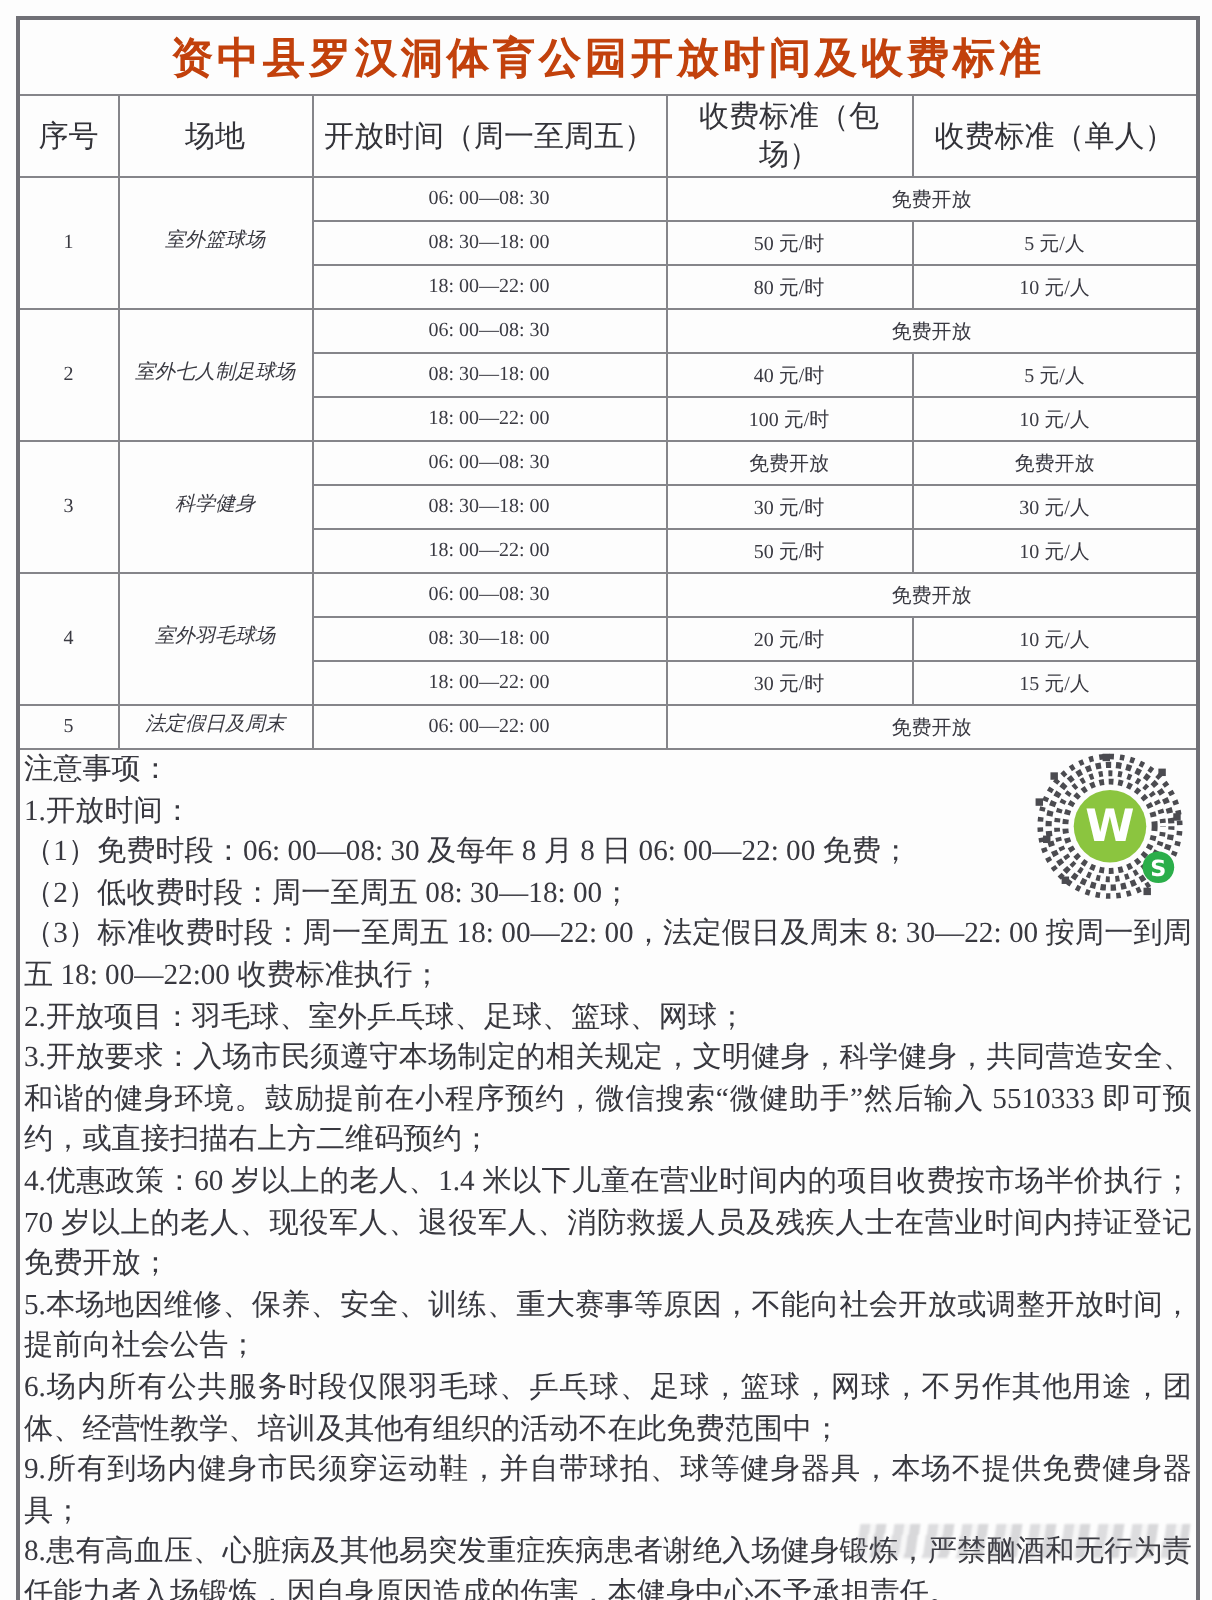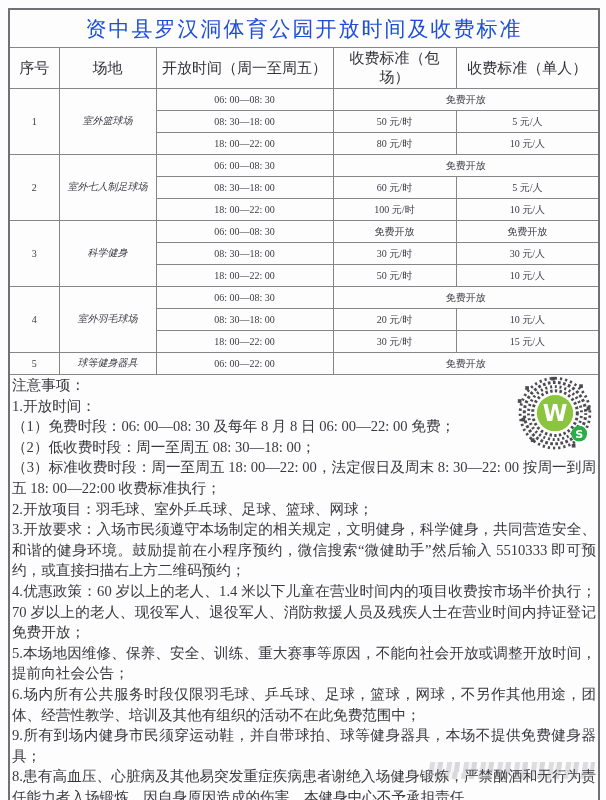--- a/index.html
+++ b/index.html
@@ -21,23 +21,23 @@
   table.fee td{
     border:1px solid #85858a;
     text-align:center;
     vertical-align:middle;
     padding:0 2px;
     overflow:hidden;
   }
   tr.title-row td{
     height:37px;
     font-size:21px;
-    font-weight:normal;
+    font-weight:bold;
     letter-spacing:2px;
-    color:#1d4ed8;
+    color:#c2410c;
   }
   tr.head-row td{
     height:40px;
     font-size:15px;
     color:#333339;
   }
   tr.body-row td{
     height:21px;
     font-size:10px;
     color:#3a3a42;
@@ -116,21 +116,21 @@
     </tr>
 
     <tr class="body-row">
       <td rowspan="3">2</td>
       <td rowspan="3" class="venue-cell">室外七人制足球场</td>
       <td>06: 00—08: 30</td>
       <td colspan="2">免费开放</td>
     </tr>
     <tr class="body-row">
       <td>08: 30—18: 00</td>
-      <td>60 元/时</td>
+      <td>40 元/时</td>
       <td>5 元/人</td>
     </tr>
     <tr class="body-row">
       <td>18: 00—22: 00</td>
       <td>100 元/时</td>
       <td>10 元/人</td>
     </tr>
 
     <tr class="body-row">
       <td rowspan="3">3</td>
@@ -162,21 +162,21 @@
       <td>10 元/人</td>
     </tr>
     <tr class="body-row">
       <td>18: 00—22: 00</td>
       <td>30 元/时</td>
       <td>15 元/人</td>
     </tr>
 
     <tr class="body-row">
       <td>5</td>
-      <td class="venue-cell">球等健身器具</td>
+      <td class="venue-cell">法定假日及周末</td>
       <td>06: 00—22: 00</td>
       <td colspan="2">免费开放</td>
     </tr>
 
     <tr>
       <td colspan="5" class="notes-cell">
         <div class="notes-flow">
           <div class="qr-wrap">
             <svg width="82" height="80" viewBox="0 0 88 86">
               <g fill="none" stroke="#4b4b50">

